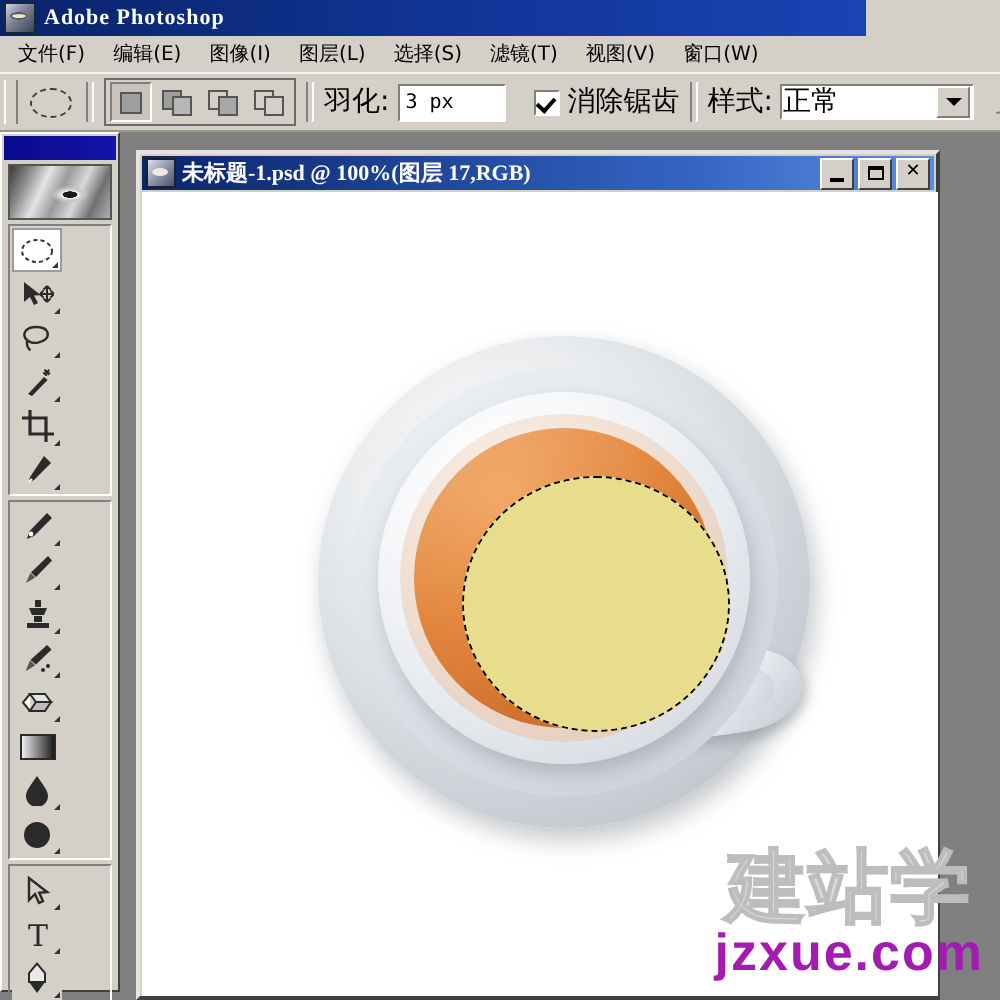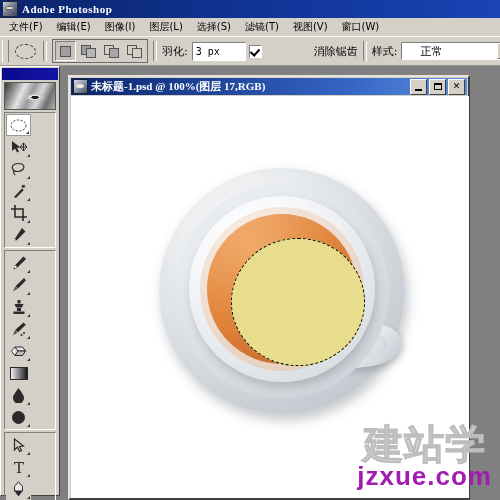--- a/index.html
+++ b/index.html
@@ -10,21 +10,21 @@
   }
   #app {
     position: relative;
     width: 500px; height: 500px;
     background: #d4d0c8;
     overflow: hidden;
   }
 
   
   #titlebar {
-    position: absolute; left: 0; top: 0; width: 500px; height: 18px;
+    position: absolute; left: 0; top: 0; width: 433px; height: 18px;
     background: linear-gradient(to right, #0a246a 0%, #12369c 60%, #1a44b4 100%);
     display: flex; align-items: center;
   }
   #app-icon {
     width: 14px; height: 14px; margin: 0 4px 0 2px;
     background: linear-gradient(135deg,#cdd3e0 0%,#7b8296 45%,#3a4256 100%);
     border: 1px solid #20242e;
     position: relative; flex: none;
   }
   #app-icon::after {
@@ -96,50 +96,50 @@
     width: 10px; height: 10px; border: 1px solid #555;
   }
   .sq-pair i.one { left: 0; top: 0; background: #9e9e9e; }
   .sq-pair i.two { left: 5px; top: 3px; background: #b6b6b6; }
   .sq-pair.hollow i.one { background: #d4d0c8; }
   .sq-pair.hollow i.two { background: #a8a8a8; }
   .sq-pair.hollow2 i.one { background: #d4d0c8; }
   .sq-pair.hollow2 i.two { background: #d4d0c8; }
 
   .ob-label {
-    font-size: 11px; color: #000; white-space: nowrap;
+    font-size: 14px; color: #000; white-space: nowrap;
     font-family: "DejaVu Sans", sans-serif; flex: none;
   }
   .ob-label.disabled { color: #808080; font-style: italic; }
   .textfield {
     height: 15px; background: #fff; flex: none;
     border: 1px solid; border-color: #808080 #fff #fff #808080;
     font-size: 10px; color: #000; padding: 1px 3px;
     display: flex; align-items: center;
     font-family: "DejaVu Sans Mono", monospace;
   }
   #feather-field { width: 46px; margin-left: 4px; }
-  .check-row { display: flex; align-items: center; flex: none; margin-left: 3px; gap: 48px; }
+  .check-row { display: flex; align-items: center; flex: none; margin-left: 14px; }
   .checkbox {
     width: 11px; height: 11px; background: #fff; margin-right: 4px;
     border: 1px solid; border-color: #808080 #fff #fff #808080;
     position: relative; flex: none;
   }
   .checkbox.checked::after {
     content: ""; position: absolute; left: 2px; top: 1px;
     width: 4px; height: 7px; border: solid #000;
     border-width: 0 2px 2px 0; transform: rotate(42deg);
   }
   #style-combo {
     display: flex; align-items: center; flex: none; margin-left: 4px;
     height: 16px; background: #fff;
     border: 1px solid; border-color: #808080 #fff #fff #808080;
   }
   #style-value {
-    width: 76px; font-size: 11px; padding-left: 18px; color: #000;
+    width: 76px; font-size: 14px; padding-left: 0; color: #000;
     font-family: "DejaVu Sans", sans-serif;
   }
   #style-arrow {
     width: 15px; height: 14px; background: #d4d0c8;
     border: 1px solid; border-color: #fff #808080 #808080 #fff;
     display: flex; align-items: center; justify-content: center;
     margin: 0 1px;
   }
   #style-arrow::after {
     content: ""; border-left: 4px solid transparent;

